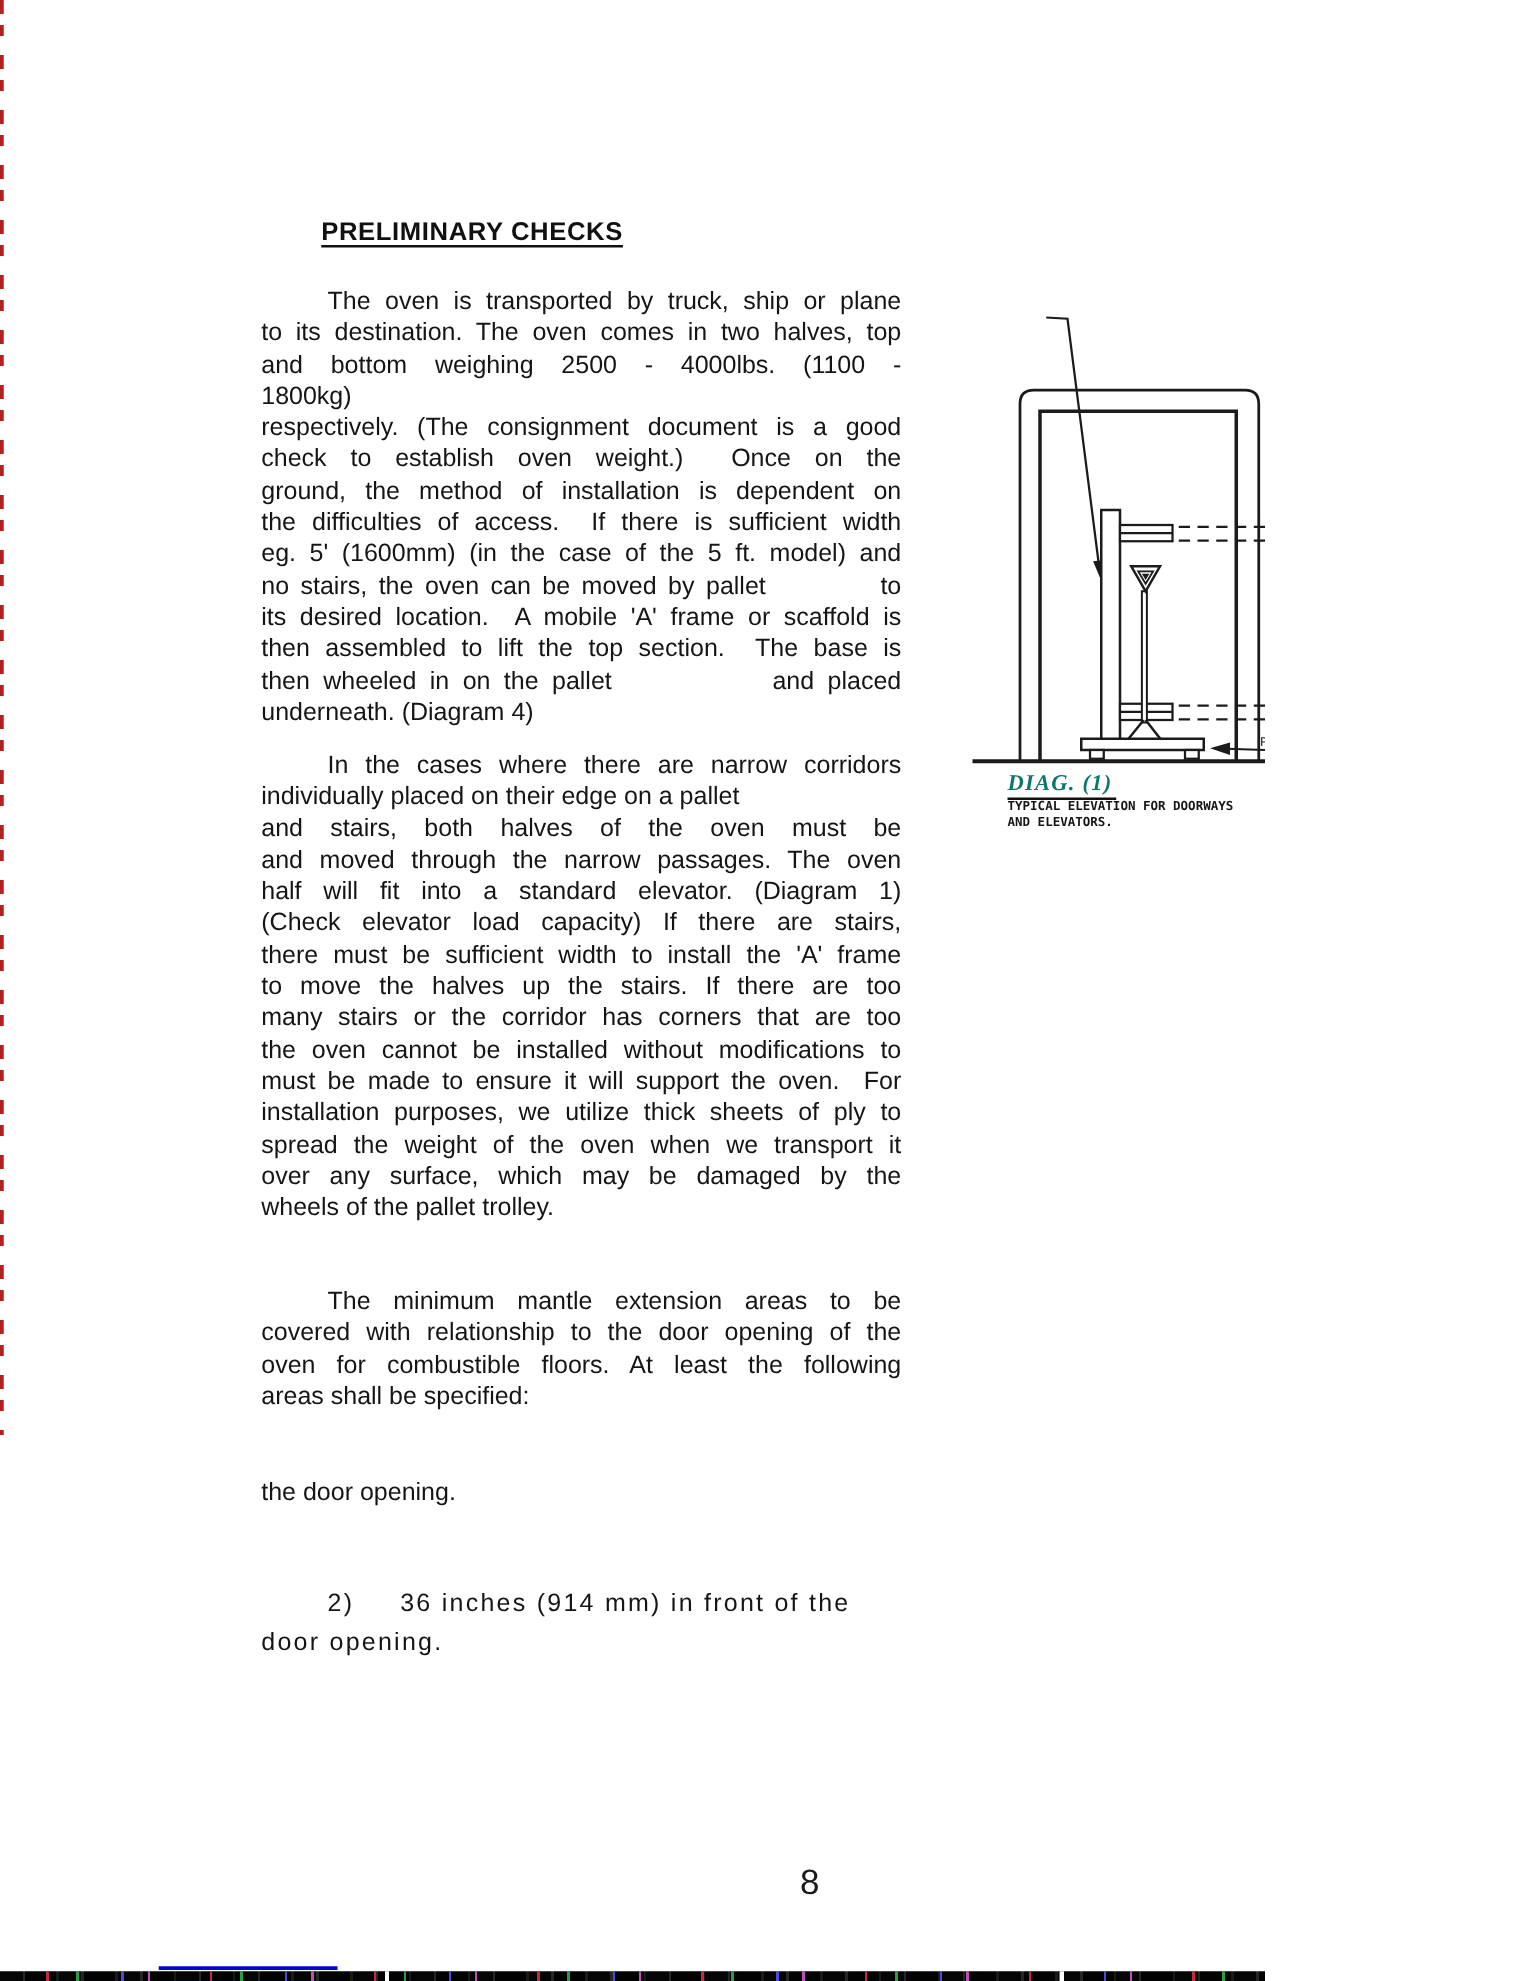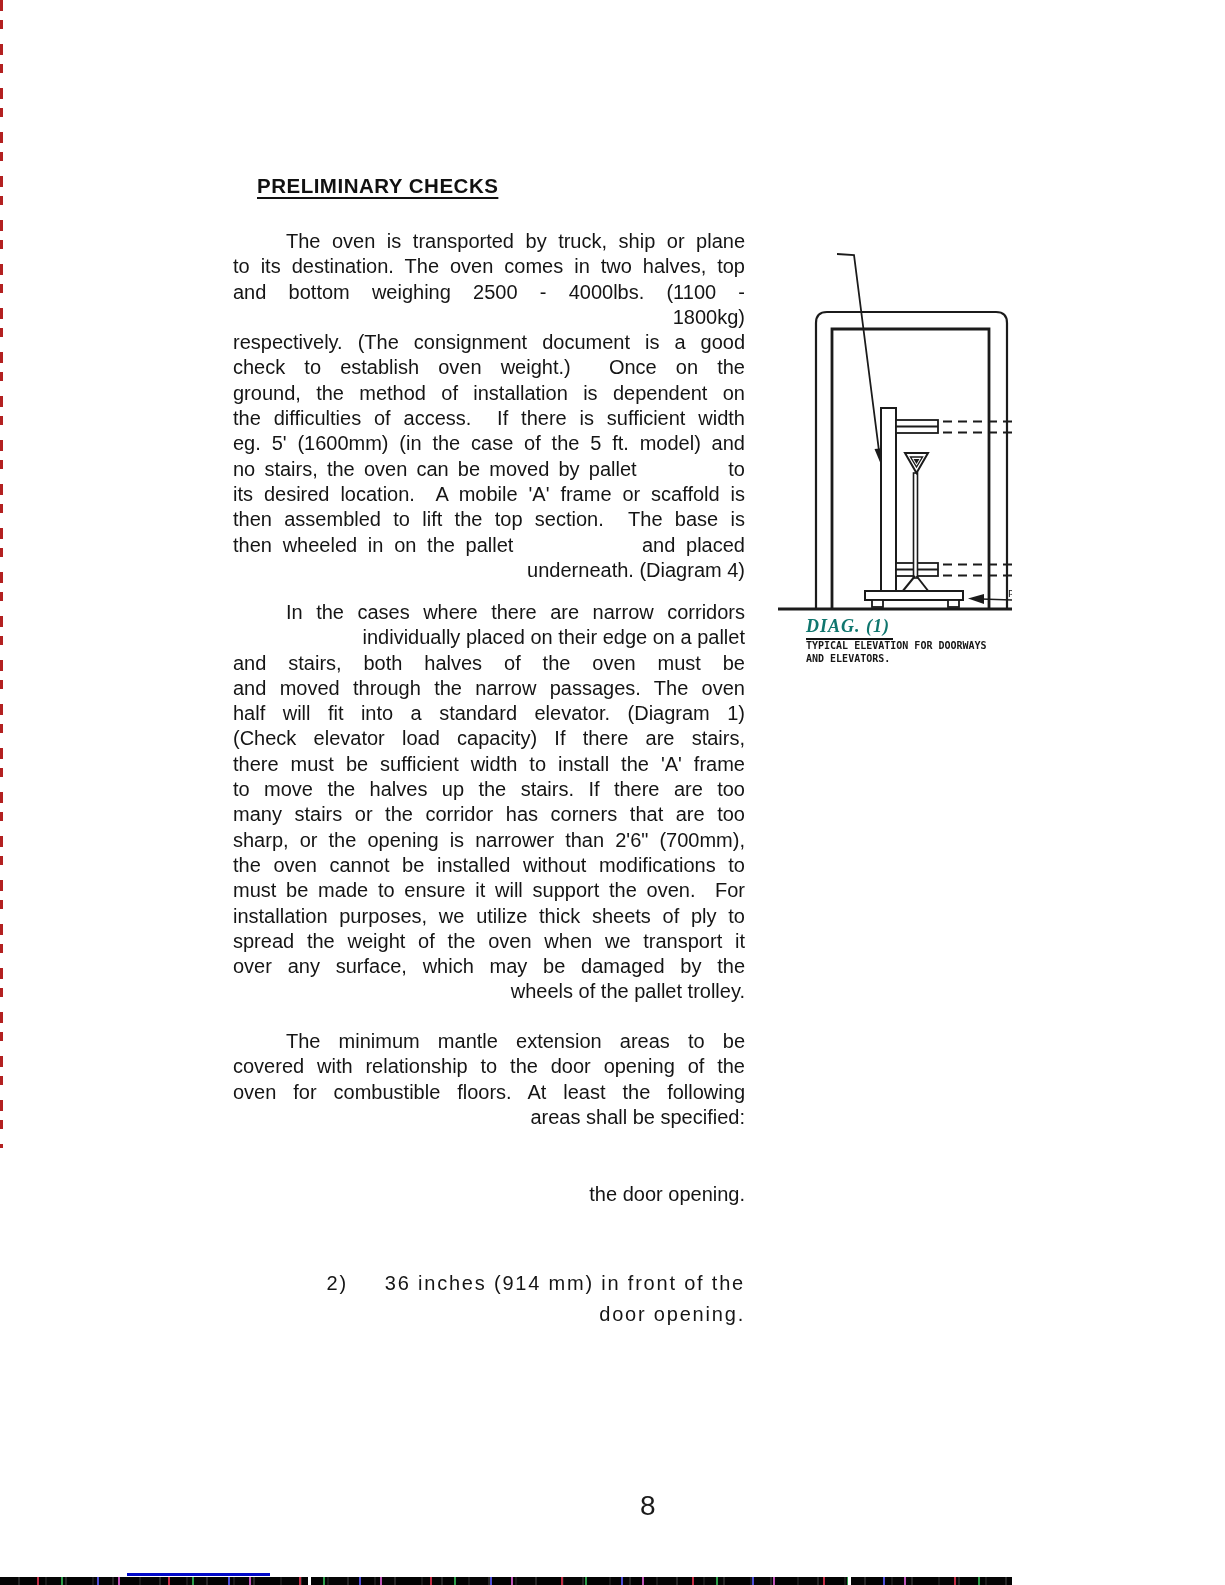--- a/index.html
+++ b/index.html
@@ -1,22 +1,22 @@
 <!DOCTYPE html>
 <html><head>
 <meta charset="utf-8">
 <style>
   html,body{margin:0;padding:0;background:#ffffff;}
   .page{
     position:relative;width:1012px;height:1585px;background:#ffffff;overflow:hidden;
     font-family:"Liberation Sans","DejaVu Sans",sans-serif;color:#151515;
   }
   
-  .tcol{position:absolute;left:209px;width:512px;margin-left:24px;}
-  .ln{font-size:20px;line-height:25.3px;text-align:right;}
+  .tcol{position:absolute;left:209px;width:512px;}
+  .ln{font-size:20px;line-height:25.3px;text-align:left;}
   .ln.j{text-align:justify;text-align-last:justify;}
   .ln.ind{padding-left:53px;}
   .p1{top:229px;}
   .p2{top:600px;}
   .p3{top:1029px;}
   .item1{top:1181px;}
   .item1 .ln{line-height:27px;}
   .item2{top:1268px;letter-spacing:1.8px;}
   .item2 .ln{line-height:31px;}
   .title{
@@ -86,21 +86,20 @@
   <div class="tcol p2">
       <div class="ln j ind">In the cases where there are narrow corridors</div>
       <div class="ln">individually placed on their edge on a pallet</div>
       <div class="ln j">and stairs, both halves of the oven must be</div>
       <div class="ln j">and moved through the narrow passages. The oven</div>
       <div class="ln j">half will fit into a standard elevator. (Diagram 1)</div>
       <div class="ln j">(Check elevator load capacity) If there are stairs,</div>
       <div class="ln j">there must be sufficient width to install the 'A' frame</div>
       <div class="ln j">to move the halves up the stairs. If there are too</div>
       <div class="ln j">many stairs or the corridor has corners that are too</div>
-      <div class="ln j">sharp, or the opening is narrower than 2'6" (700mm),</div>
       <div class="ln j">the oven cannot be installed without modifications to</div>
       <div class="ln j">must be made to ensure it will support the oven.&nbsp; For</div>
       <div class="ln j">installation purposes, we utilize thick sheets of ply to</div>
       <div class="ln j">spread the weight of the oven when we transport it</div>
       <div class="ln j">over any surface, which may be damaged by the</div>
       <div class="ln">wheels of the pallet trolley.</div>
     </div>
   <div class="tcol p3">
       <div class="ln j ind">The minimum mantle extension areas to be</div>
       <div class="ln j">covered with relationship to the door opening of the</div>

